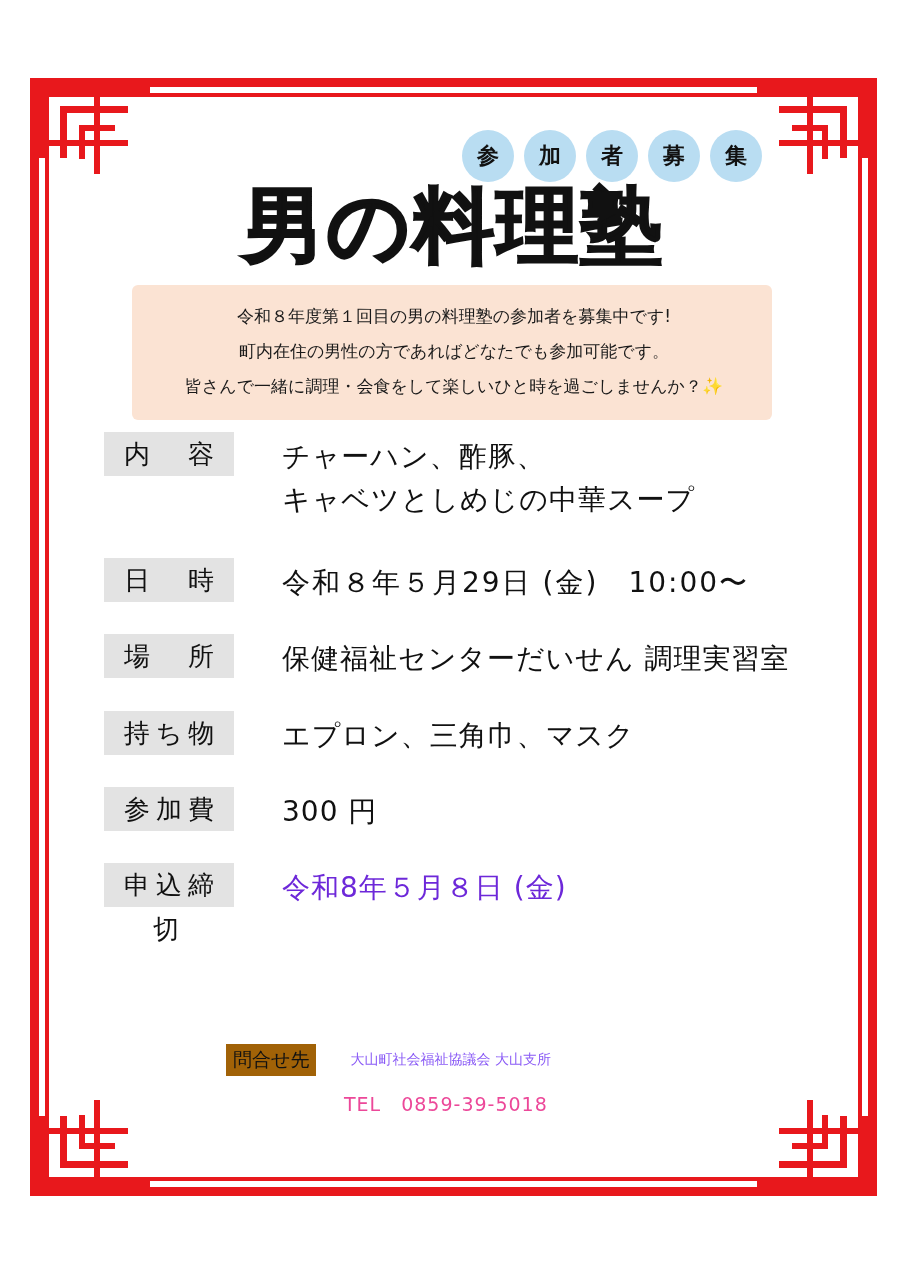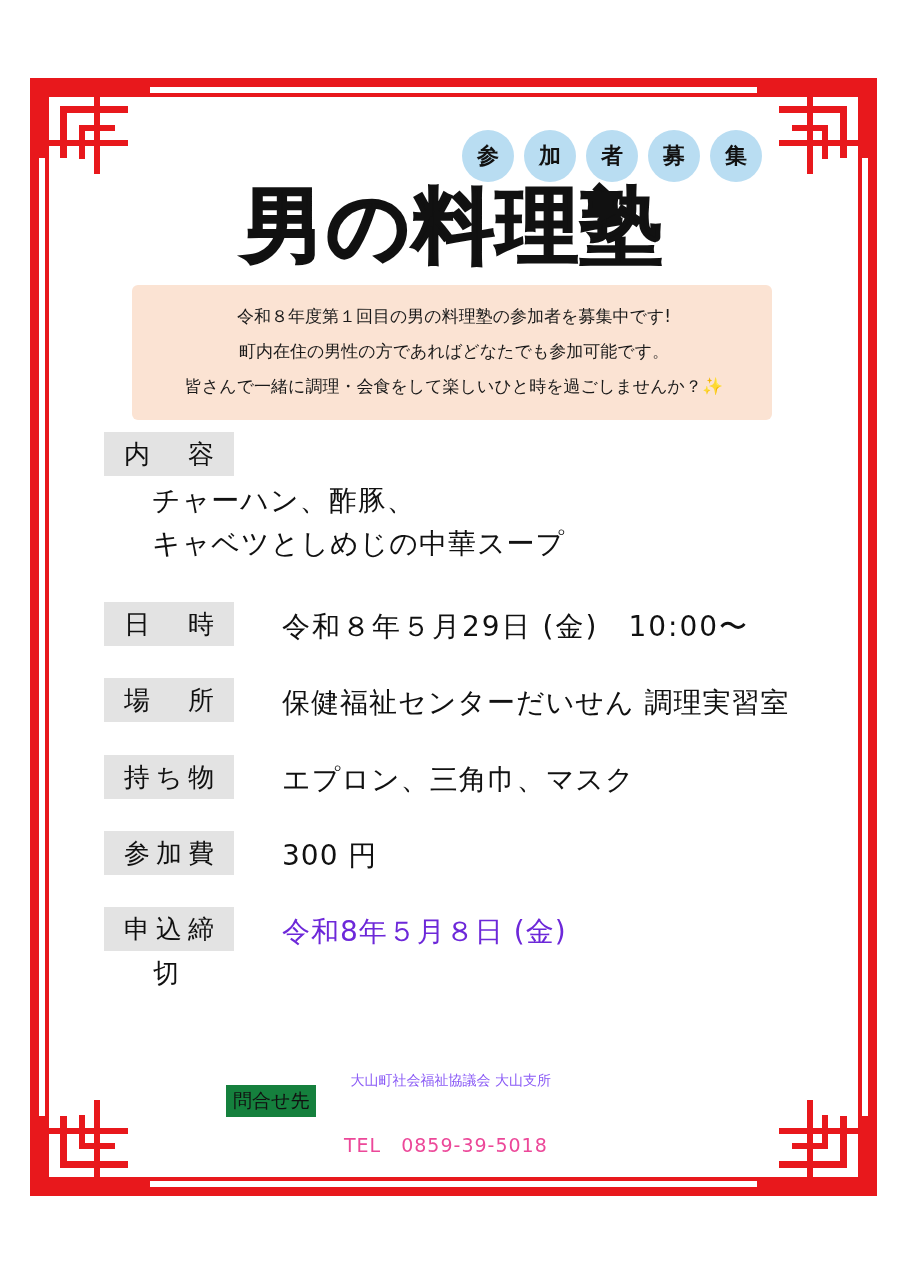--- a/index.html
+++ b/index.html
@@ -153,42 +153,41 @@
     font-family: "DejaVu Sans", sans-serif;
     font-size: 28px;
     line-height: 1.55;
     color: #111;
     padding-top: 3px;
     letter-spacing: 1px;
   }
   .row .value.deadline {
     color: #6d28d9;
   }
-  .row.contents { margin-bottom: 36px; flex-direction: column; }
+  .row.contents { margin-bottom: 36px; }
   .row.datetime .value { letter-spacing: 2px; }
 
   
   .contact {
     position: absolute;
     left: 226px;
     top: 1044px;
     width: 500px;
     font-family: "DejaVu Sans", sans-serif;
   }
   .contact-line1 {
     display: flex;
     align-items: center;
     font-size: 19px;
   }
   .contact-label {
-    background: #15803d;
+    background: #a16207;
     padding: 3px 7px;
     font-size: 19px;
     color: #111;
-    margin-top: 41px;
   }
   .contact-org {
     margin-left: 34px;
     font-size: 14px;
     color: #8b5cf6;
   }
   .contact-tel {
     margin-top: 16px;
     margin-left: 118px;
     font-size: 19px;

